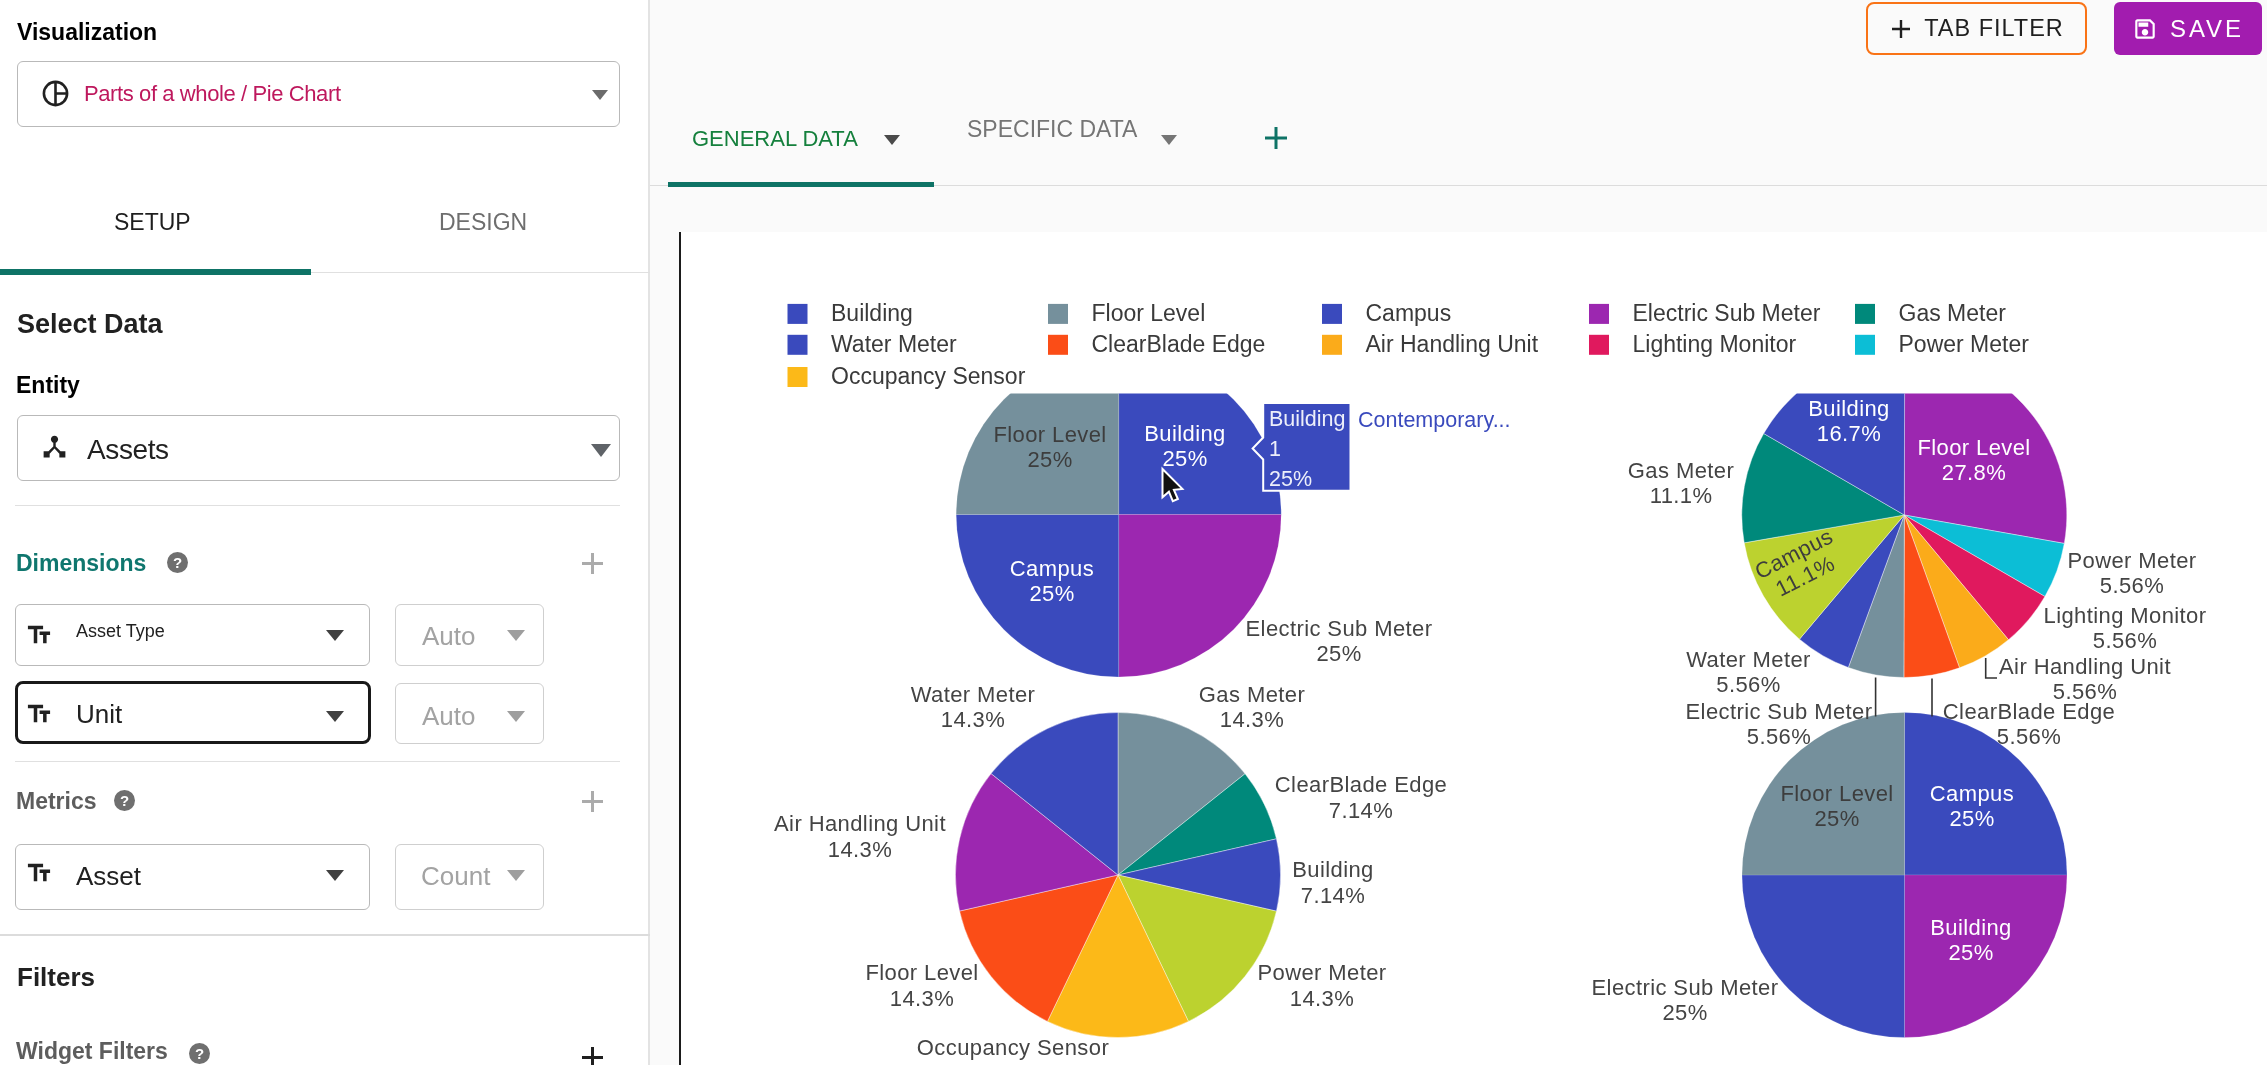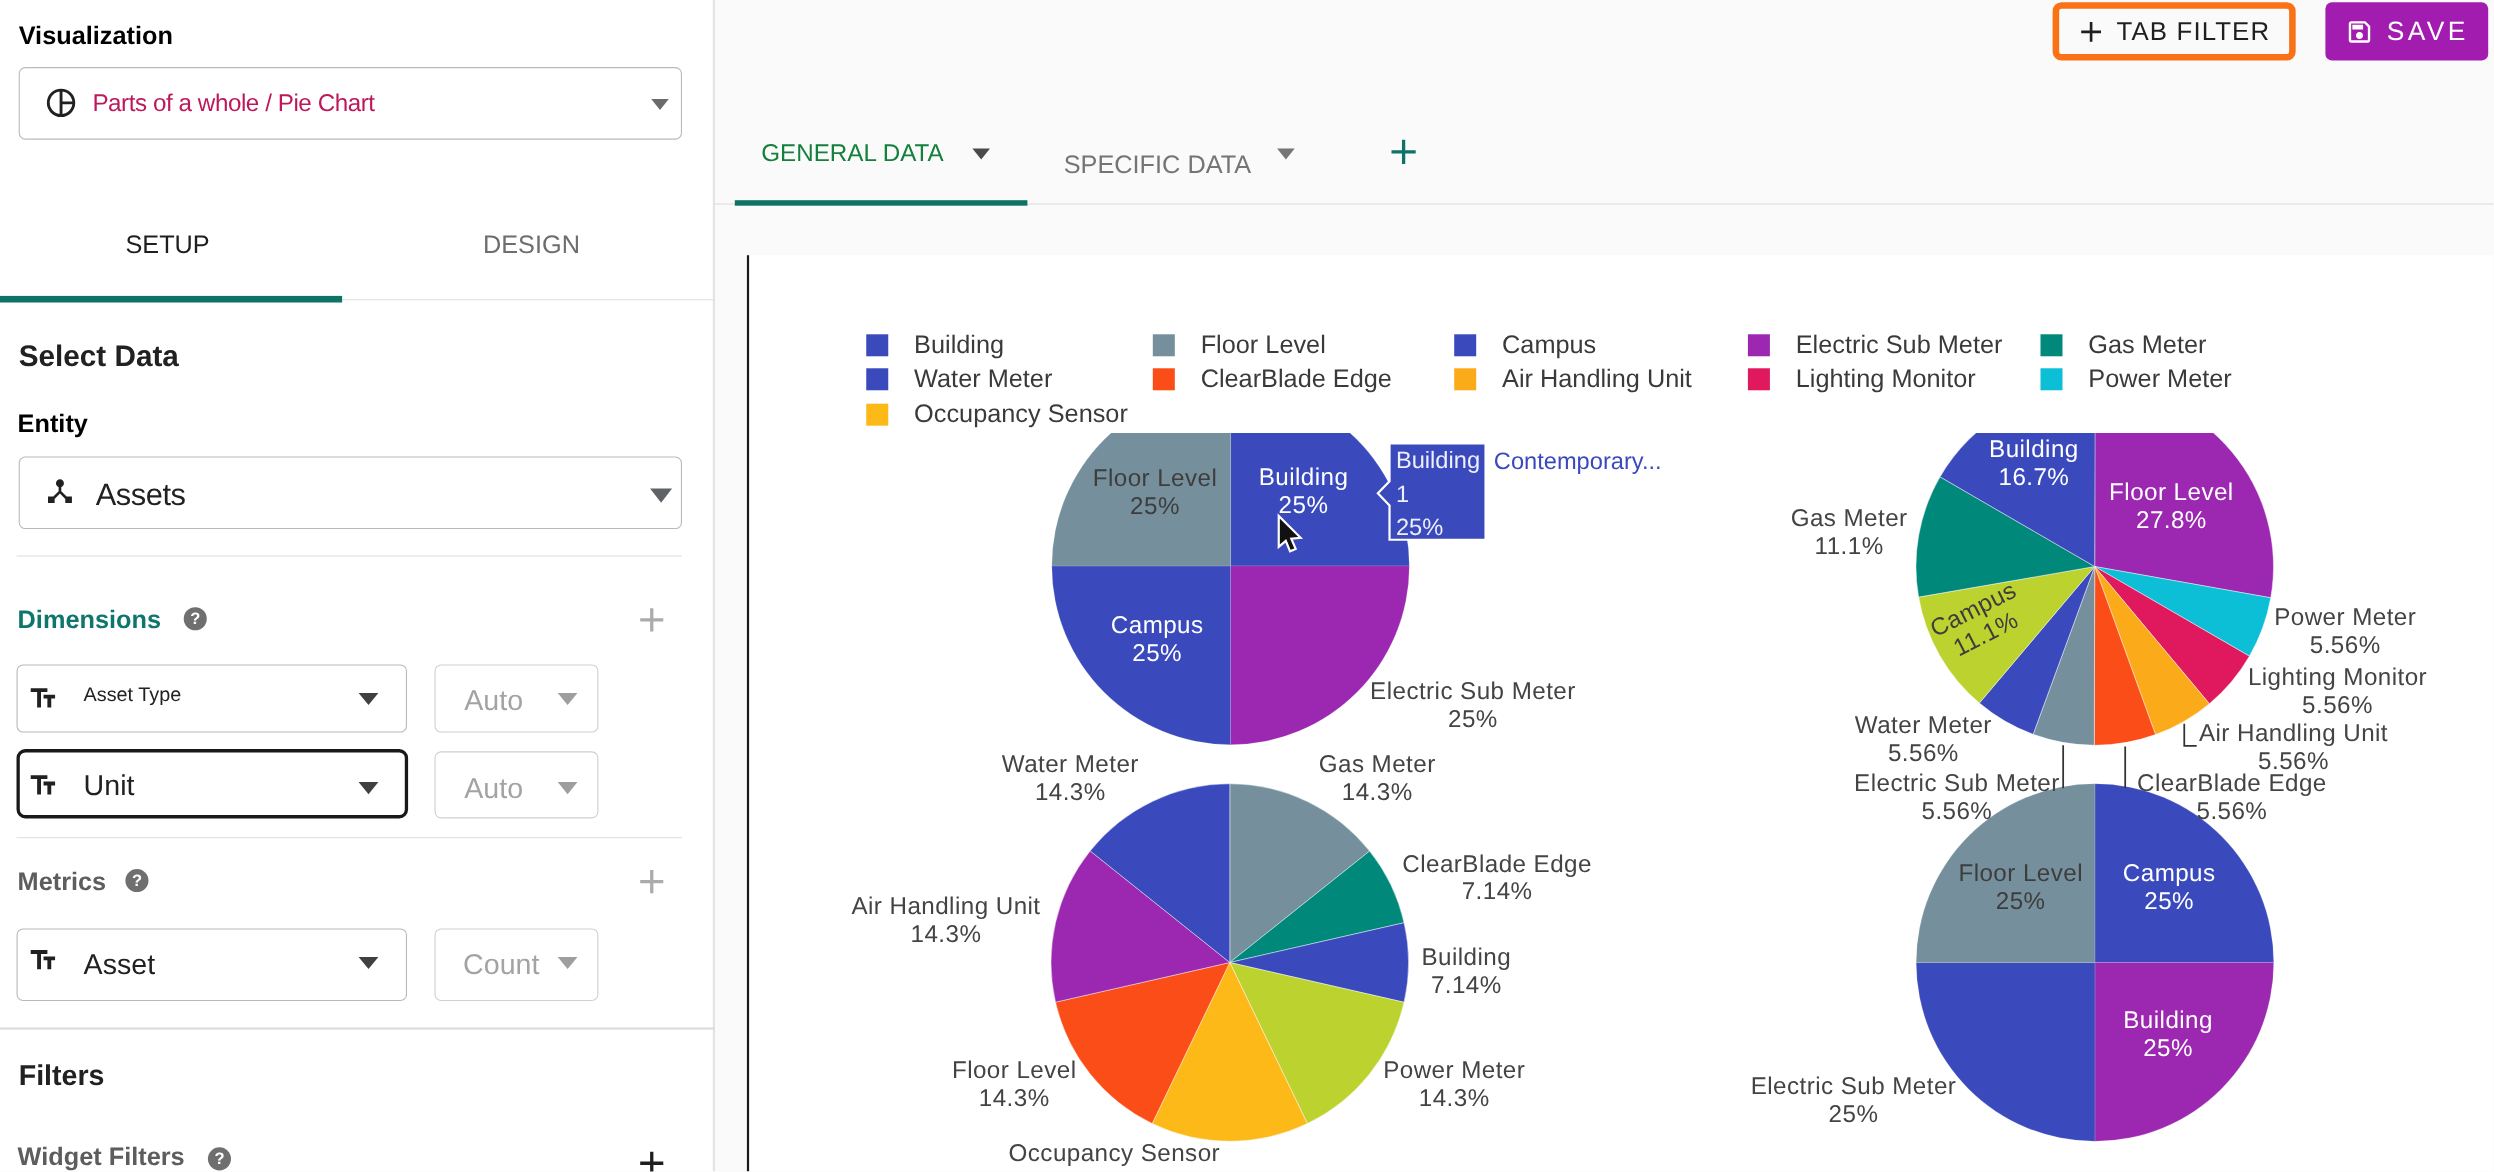--- a/index.html
+++ b/index.html
@@ -90,34 +90,34 @@
 <div class="abs caret sm gray" style="left:507px;top:870px"></div>
 
 <div class="abs" style="left:0;top:934px;width:650px;height:2px;background:#dcdcdc"></div>
 <div class="abs" style="left:17px;top:962px;font-size:26px;font-weight:bold;color:#212121">Filters</div>
 <div class="abs lbl-gray" style="left:16px;top:1038px;font-size:23px;color:#5d5d5d">Widget Filters</div>
 <div class="abs qm" style="left:189px;top:1043px">?</div>
 <svg class="abs" style="left:580px;top:1045px" width="25" height="25" viewBox="0 0 25 25">
  <path d="M12.5 2 L12.5 23 M2 12.5 L23 12.5" stroke="#1f1f1f" stroke-width="3"></path>
   </svg>
 
-<div class="abs" style="left:1866px;top:2px;width:221px;height:53px;border:6px solid #f97316;border-radius:8px;
+<div class="abs" style="left:1866px;top:2px;width:221px;height:53px;border:2px solid #f97316;border-radius:8px;
  display:flex;align-items:center;justify-content:center;color:#1f1f1f;font-size:23.5px;letter-spacing:1px">
  <svg width="24" height="24" viewBox="0 0 24 24" style="margin-right:11px">
   <path d="M12 3 L12 21 M3 12 L21 12" stroke="#1f1f1f" stroke-width="2.4"></path>
     </svg>TAB FILTER</div>
 <div class="abs" style="left:2114px;top:2px;width:148px;height:53px;background:#a21caf;border-radius:6px;
  display:flex;align-items:center;justify-content:center;color:#fff;font-size:24px;letter-spacing:3px">
  <svg width="26" height="26" viewBox="0 0 24 24" style="margin-right:12px">
   <path d="M17 3H5c-1.11 0-2 .9-2 2v14c0 1.1.89 2 2 2h14c1.1 0 2-.9 2-2V7l-4-4zm2 16H5V5h11.17L19 7.83V19zm-7-7c-1.66 0-3 1.34-3 3s1.34 3 3 3 3-1.34 3-3-1.34-3-3-3zM6 6h9v4H6z" fill="#fff"></path>
     </svg>SAVE</div>
 
 <div class="abs" style="left:692px;top:126px;font-size:22px;letter-spacing:0px;color:#15803d">GENERAL DATA</div>
 <div class="abs caret" style="left:884px;top:135px;border-left-width:8px;border-right-width:8px;border-top-width:10px;border-top-color:#4a4a4a"></div>
-<div class="abs" style="left:967px;top:136px;font-size:23px;letter-spacing:0px;color:#757575">SPECIFIC DATA</div>
+<div class="abs" style="left:967px;top:116px;font-size:23px;letter-spacing:0px;color:#757575">SPECIFIC DATA</div>
 <div class="abs caret" style="left:1161px;top:135px;border-left-width:8px;border-right-width:8px;border-top-width:10px;border-top-color:#757575"></div>
 <svg class="abs" style="left:1263px;top:125px" width="26" height="26" viewBox="0 0 26 26">
  <path d="M13 2 L13 24 M2 13 L24 13" stroke="#0e7366" stroke-width="3"></path>
   </svg>
 <div class="abs" style="left:650px;top:185px;width:1617px;height:1.4px;background:#dcdcdc"></div>
 <div class="abs" style="left:668px;top:182px;width:266px;height:5px;background:#0e7366"></div>
 
 <div class="abs" style="left:679px;top:232px;width:1588px;height:833px;background:#fff;border-left:2.4px solid #1b1b1b"></div>
 <svg width="2267" height="1065" viewBox="0 0 2267 1065" font-family="Liberation Sans, sans-serif" style="position:absolute;left:0;top:0">
     <defs>

